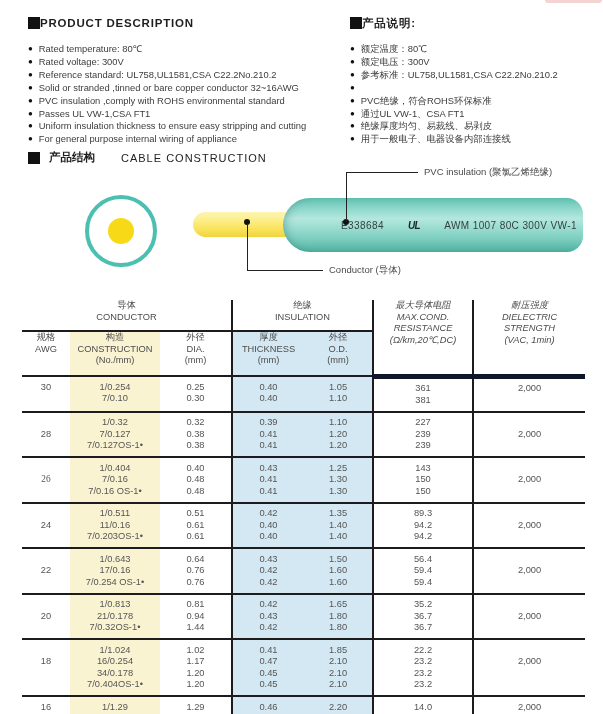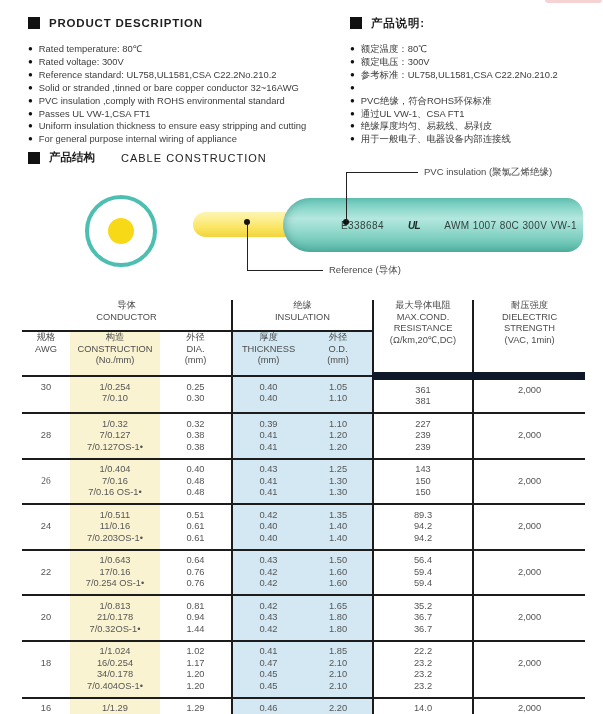--- a/index.html
+++ b/index.html
@@ -4,21 +4,21 @@
 <style>
   html,body{margin:0;padding:0;}
   body{
     width:603px;height:714px;position:relative;background:#ffffff;
     font-family:"Liberation Sans", sans-serif;color:#3f3f3f;overflow:hidden;
   }
   
   .desc-col{position:absolute;top:16px;}
   .desc-en{left:28px;width:320px;}
   .desc-cn{left:350px;width:250px;}
-  .sec-title{display:flex;align-items:center;gap:9px;font-weight:bold;
+  .sec-title{display:flex;align-items:center;font-weight:bold;
     font-size:11.5px;letter-spacing:0.8px;color:#1e1e1e;height:14px;}
   .sq{width:12px;height:12px;background:#111;flex:0 0 auto;}
   .blist{margin:13px 0 0 0;padding:0;list-style:none;}
   .blist li{display:flex;gap:6px;align-items:flex-start;
     font-size:9.4px;line-height:12.9px;color:#3c3c3c;}
   .blist .dot{font-size:8px;line-height:12.9px;color:#111;flex:0 0 auto;}
   .red-sliver{position:absolute;left:545px;top:0;width:57px;height:3px;
     background:rgba(224,110,110,0.30);border-radius:0 0 4px 4px;}
   
   .sec2-title{position:absolute;left:28px;top:150px;display:flex;align-items:center;}
@@ -48,21 +48,21 @@
     table-layout:fixed;font-size:9.3px;color:#555;}
   table.spec col.c-awg{width:48px;} table.spec col.c-con{width:90px;}
   table.spec col.c-dia{width:72px;} table.spec col.c-thk{width:72px;}
   table.spec col.c-od{width:69px;}  table.spec col.c-res{width:100px;}
   table.spec col.c-die{width:112px;}
   table.spec th, table.spec td{padding:0;text-align:center;font-weight:normal;vertical-align:top;}
   .hrow1 th{height:30px;vertical-align:middle;}
   .hrow2 th{height:43px;vertical-align:middle;border-bottom:2px solid #1c1c1c;}
   th.group-underline{border-bottom:2px solid #1c1c1c;}
   .bl{border-left:2px solid #1c1c1c;}
-  th.span2{border-bottom:8px solid #0f172a;}
+  th.span2{border-bottom:5px solid #0f172a;font-style:italic;}
   .hline{line-height:11.5px;color:#4c4c4c;}
   .bg-y{background:#FAF3D2;} .bg-b{background:#D3E8F2;margin-top:20px;}
   tr.data-row{border-top:2px solid #1c1c1c;}
   tr.data-row td{padding:4.5px 0;}
   .cell-line{line-height:11.5px;white-space:nowrap;}
 </style>
 </head>
 <body>
 
 <div class="red-sliver"></div>
@@ -168,21 +168,21 @@
   </div>
 
   <div class="lead-dot" style="left:343px;top:219px;"></div>
   <div class="lead-v" style="left:346px;top:172px;height:50px;"></div>
   <div class="lead-h" style="left:346px;top:172px;width:72px;"></div>
   <div class="lead-label" style="left:424px;top:166px;">PVC insulation (聚氯乙烯绝缘)</div>
 
   <div class="lead-dot" style="left:244px;top:219px;"></div>
   <div class="lead-v" style="left:247px;top:224px;height:46px;"></div>
   <div class="lead-h" style="left:247px;top:270px;width:76px;"></div>
-  <div class="lead-label" style="left:329px;top:264px;">Reference (导体)</div>
+  <div class="lead-label" style="left:329px;top:264px;">Conductor (导体)</div>
 </div>
 
 <table class="spec">
   <colgroup>
     <col class="c-awg">
       <col class="c-con">
       <col class="c-dia">
     <col class="c-thk">
       <col class="c-od">
       <col class="c-res">

